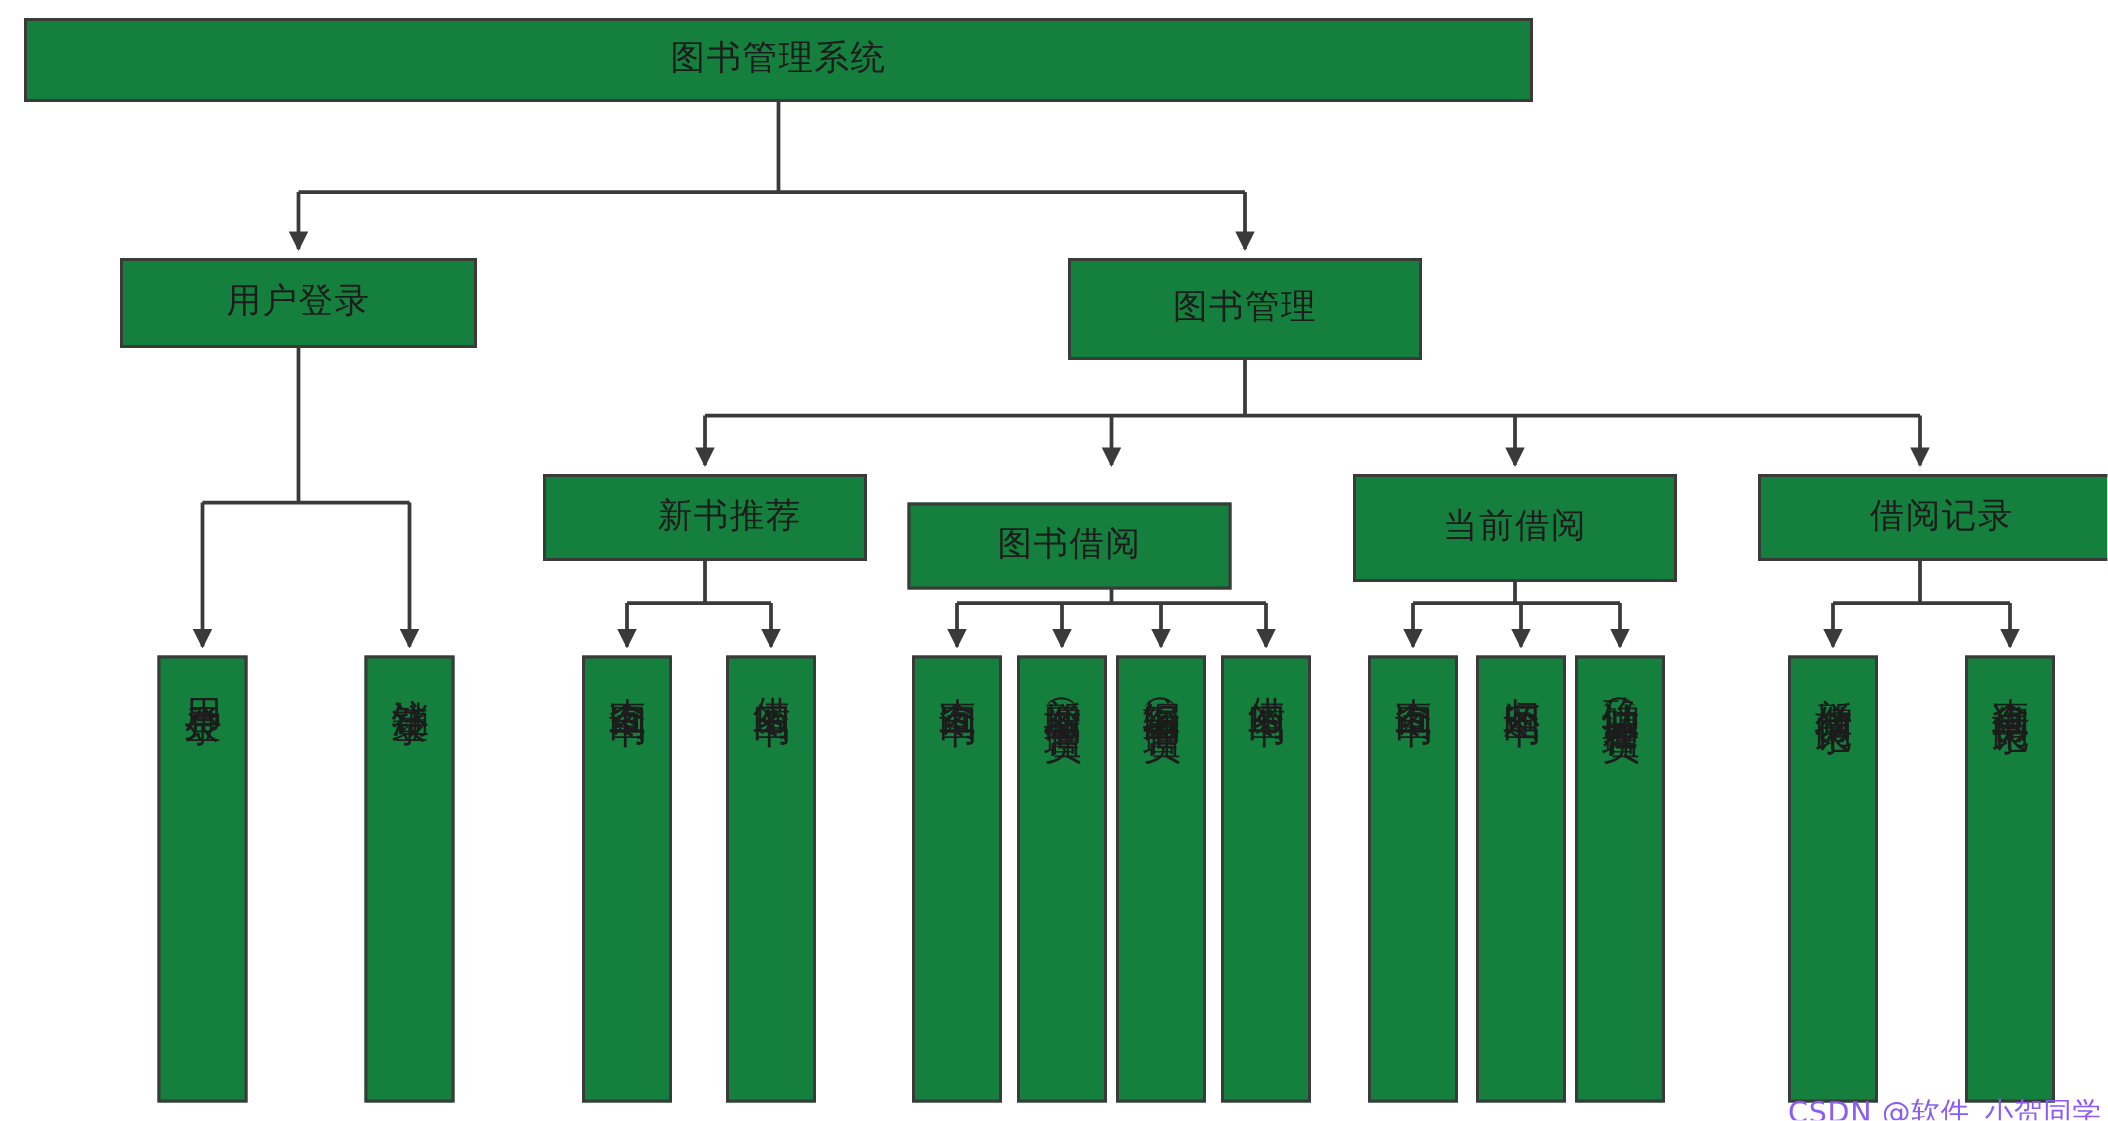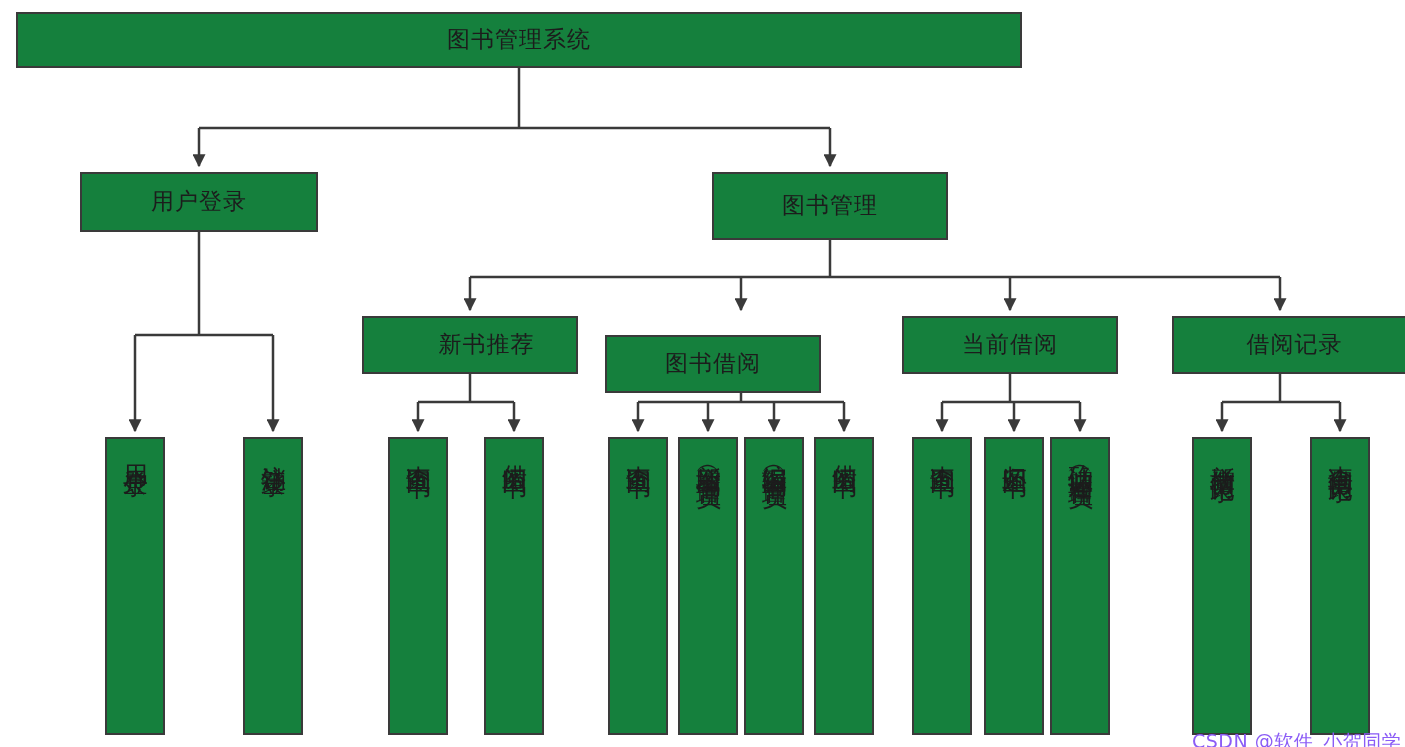--- a/index.html
+++ b/index.html
@@ -122,21 +122,21 @@
     </g>
   </svg>
 
   <div class="node node-h node-root" id="n-root" style="left: 16px; top: 12px; width: 1006px; height: 56px;">图书管理系统</div>
 
   <div class="node node-h" id="n-l1-0" style="left: 80px; top: 172px; width: 238px; height: 60px;">用户登录</div>
   <div class="node node-h" id="n-l1-1" style="left: 712px; top: 172px; width: 236px; height: 68px;">图书管理</div>
 
   <div class="node node-h" id="n-l2-0" style="left: 362px; top: 316px; width: 216px; height: 58px; padding-left: 33px;">新书推荐</div>
   <div class="node node-h" id="n-l2-1" style="left: 605px; top: 316px; width: 216px; height: 58px; margin-top: 19px;">图书借阅</div>
-  <div class="node node-h" id="n-l2-2" style="left: 902px; top: 316px; width: 216px; height: 58px; text-align: center;">当前借阅</div>
+  <div class="node node-h" id="n-l2-2" style="left: 902px; top: 316px; width: 216px; height: 72px; text-align: center;">当前借阅</div>
   <div class="node node-h" id="n-l2-3" style="left: 1172px; top: 316px; width: 245px; height: 58px;">借阅记录</div>
 
   <div class="node node-v" style="left: 105px; top: 437px; width: 60px; height: 298px;">用户登录</div>
   <div class="node node-v" style="left: 243px; top: 437px; width: 60px; height: 298px;">注销登录</div>
   <div class="node node-v" style="left: 388px; top: 437px; width: 60px; height: 298px;">查询图书</div>
   <div class="node node-v" style="left: 484px; top: 437px; width: 60px; height: 298px;">借阅图书</div>
   <div class="node node-v" style="left: 608px; top: 437px; width: 60px; height: 298px;">查询图书</div>
   <div class="node node-v" style="left: 678px; top: 437px; width: 60px; height: 298px;">新增图书（管理员）</div>
   <div class="node node-v" style="left: 744px; top: 437px; width: 60px; height: 298px;">编辑图书（管理员）</div>
   <div class="node node-v" style="left: 814px; top: 437px; width: 60px; height: 298px;">借阅图书</div>

